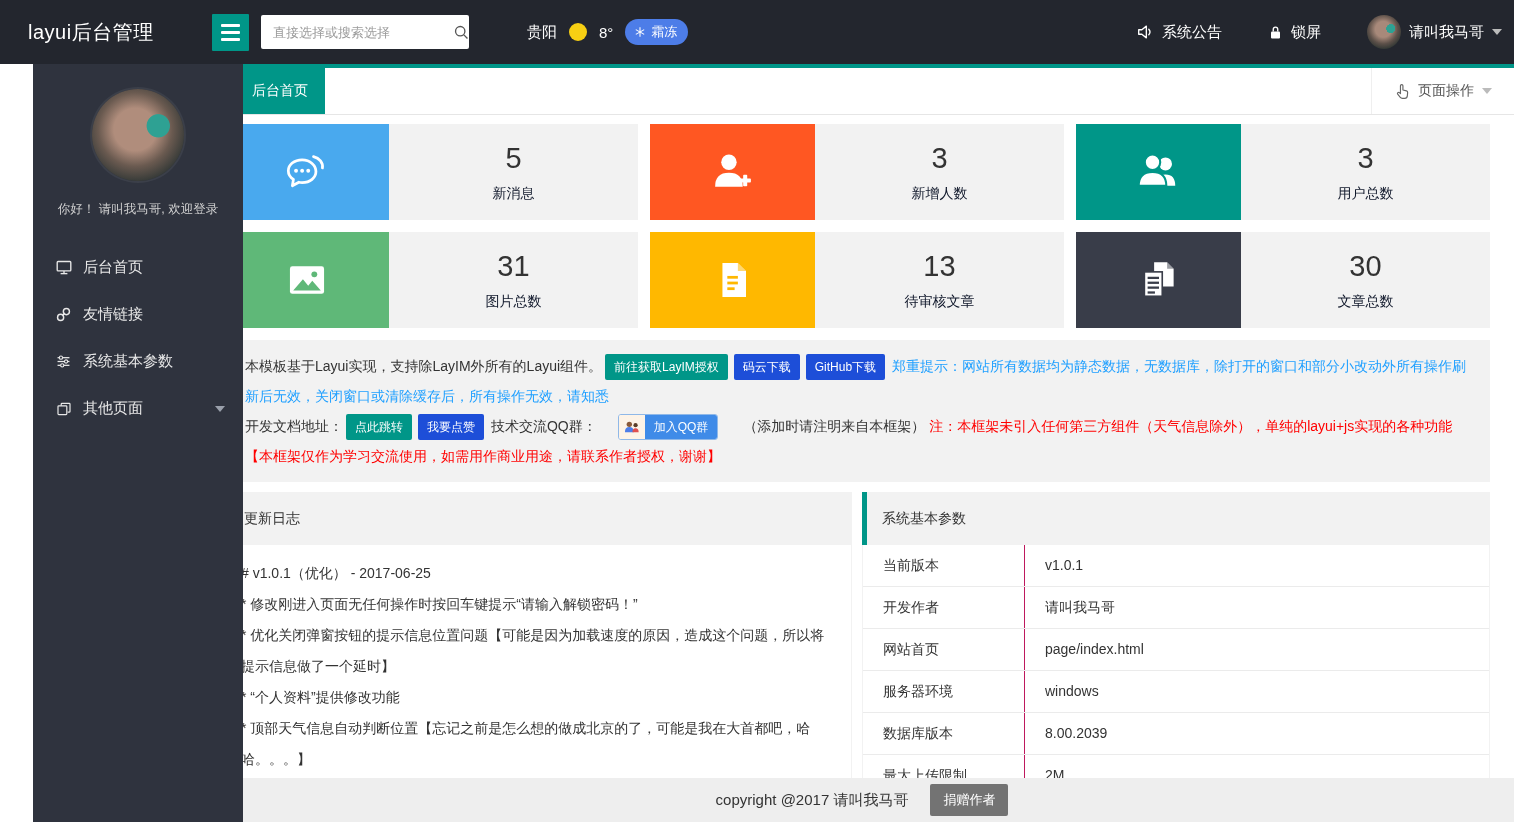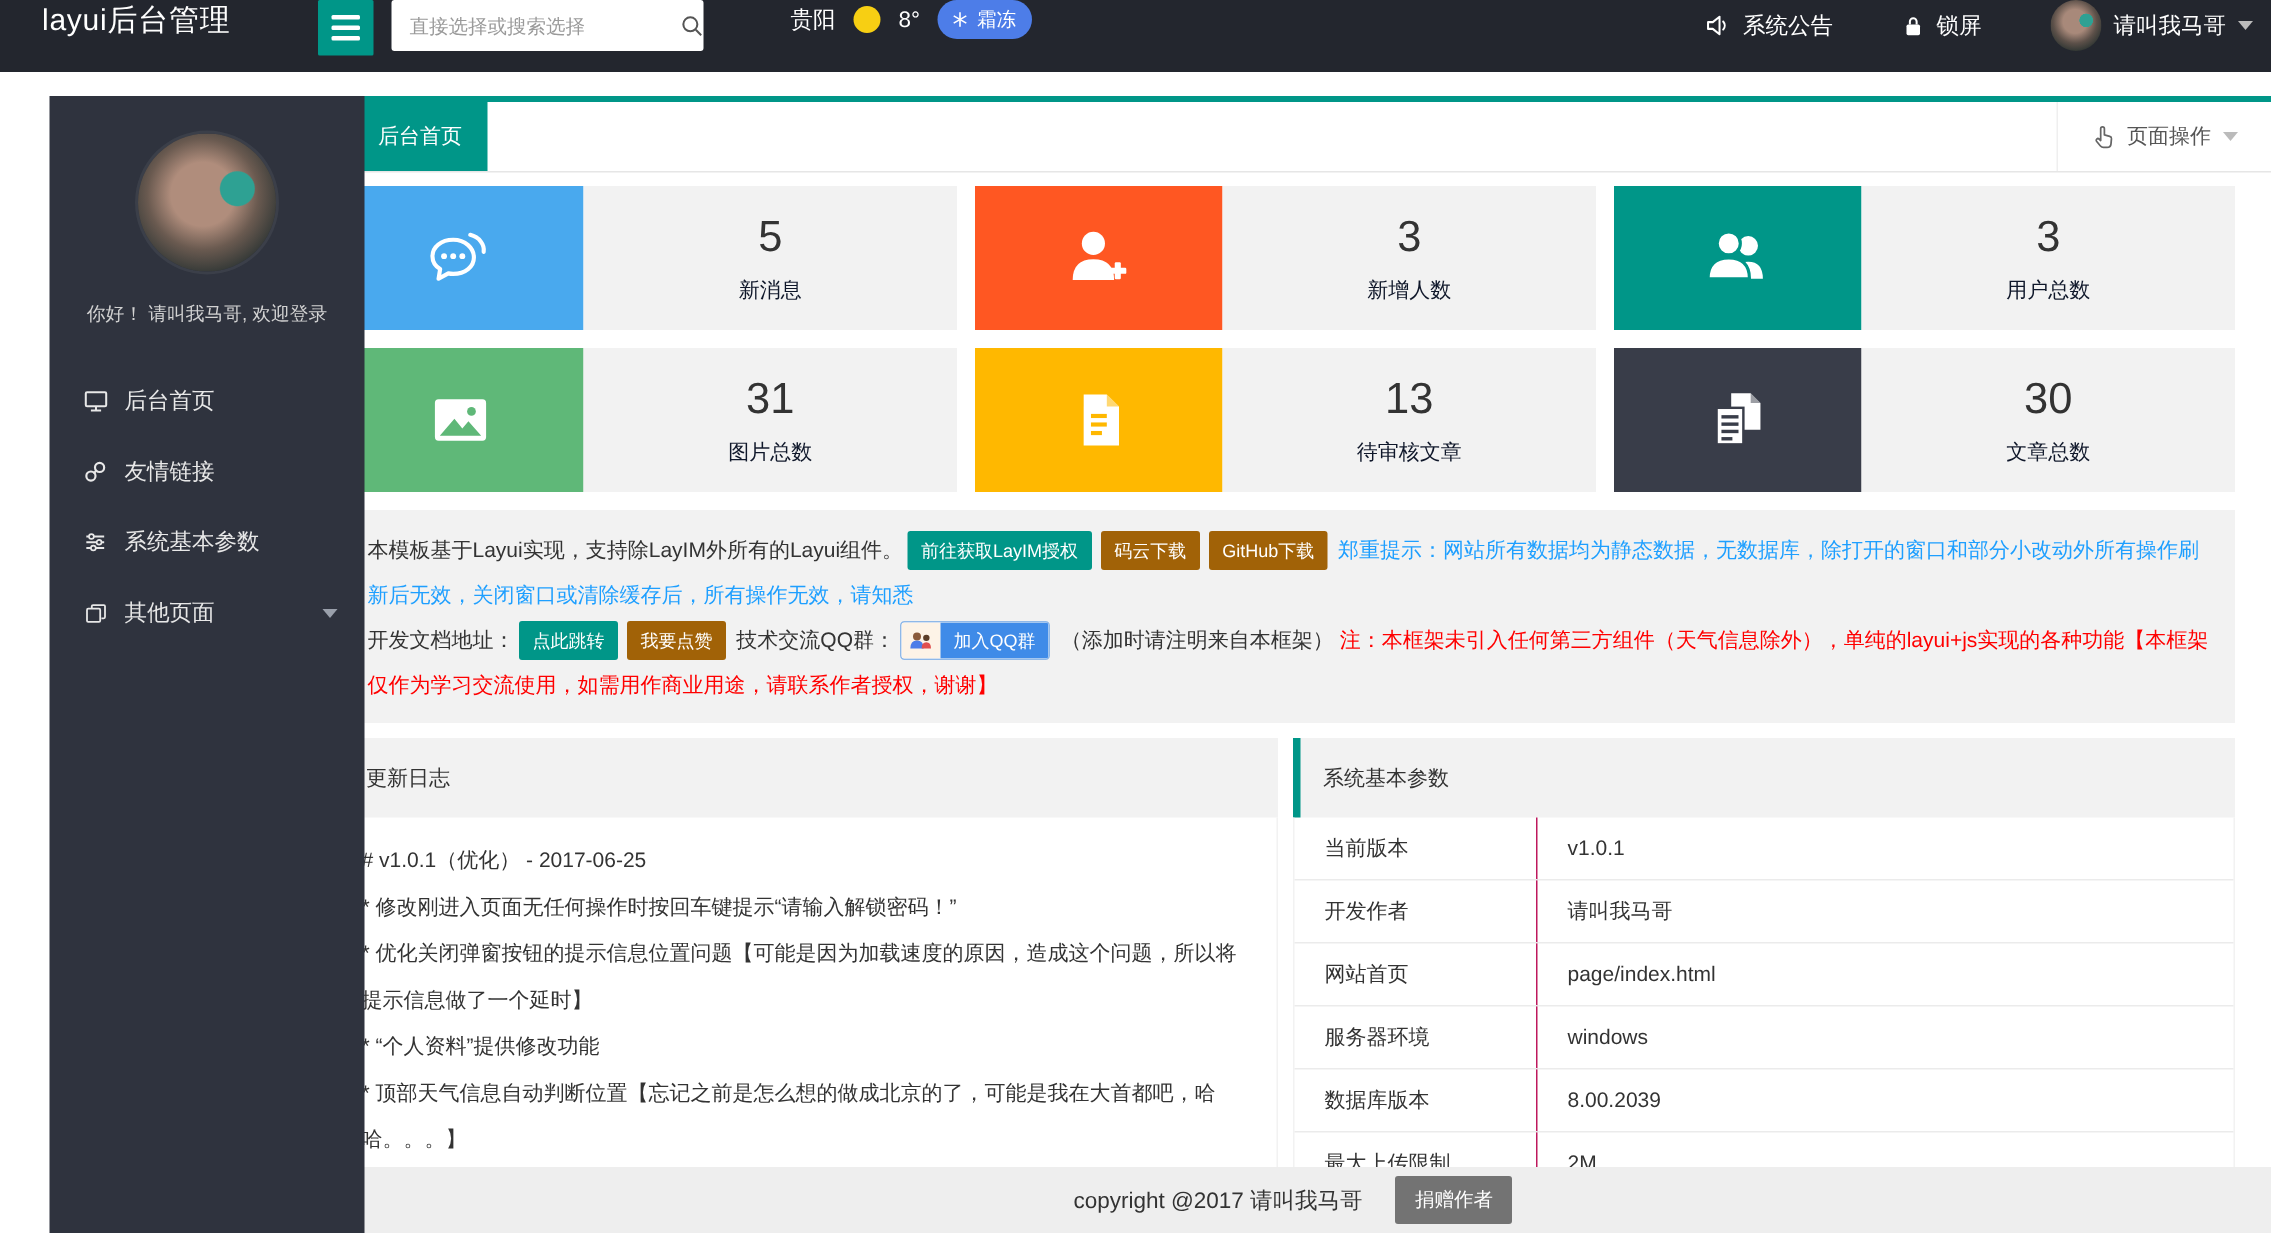--- a/index.html
+++ b/index.html
@@ -1,19 +1,19 @@
 <!DOCTYPE html>
 <html><head>
 <meta charset="utf-8">
 <style>
   html,body{margin:0;padding:0;background:#888;}
   .app{position:relative;width:1514px;height:822px;background:#fff;overflow:hidden;
        font-family:"Liberation Sans","DejaVu Sans",sans-serif;-webkit-font-smoothing:antialiased;}
   
-  .header{position:absolute;top:0;left:0;right:0;height:48px;background:#23262e;display:flex;align-items:flex-start;color:#fff;z-index:5;}
+  .header{position:absolute;top:0;left:0;right:0;height:64px;background:#23262e;display:flex;align-items:center;color:#fff;z-index:5;}
   .logo{width:210px;box-sizing:border-box;padding-left:28px;font-size:20px;letter-spacing:.5px;cursor:pointer;}
   .hamburger{width:37px;height:37px;background:#009688;border:none;margin-left:2px;display:flex;flex-direction:column;align-items:center;justify-content:center;gap:4px;cursor:pointer;border-radius:1px;}
   .hamburger i{display:block;width:19px;height:3px;background:#fff;border-radius:1px;}
   .searchbox{margin-left:12px;width:208px;height:34px;background:#fff;border-radius:2px;display:flex;align-items:center;}
   .searchbox input{flex:1;border:none;outline:none;background:transparent;padding:0 4px 0 12px;font-size:13px;color:#333;font-family:inherit;}
   .searchbox input::placeholder{color:#9a9a9a;}
   .searchbox .mag{width:30px;display:flex;justify-content:center;cursor:pointer;}
   .weather{display:flex;align-items:center;margin-left:58px;gap:12px;}
   .w-city,.w-temp{font-size:15px;}
   .sun{width:18px;height:18px;border-radius:50%;background:#f7cf13;display:inline-block;}
@@ -46,24 +46,24 @@
   .stats-grid{display:grid;grid-template-columns:repeat(3,1fr);gap:12px;}
   .stat-card{height:96px;display:flex;cursor:pointer;}
   .stat-icon{width:165px;display:flex;align-items:center;justify-content:center;}
   .stat-info{flex:1;background:#f2f2f2;display:flex;flex-direction:column;align-items:center;justify-content:center;}
   .stat-value{font-size:29px;color:#333;}
   .stat-label{font-size:14px;color:#0f172a;margin-top:10px;}
   
   .notice{margin-top:12px;background:#f2f2f2;border-left:5px solid #009688;padding:11px 16px;font-size:14px;line-height:30px;color:#333;}
   .btn{display:inline-block;padding:0 9px;height:26px;line-height:26px;border-radius:2px;color:#fff;font-size:12px;border:none;margin:0 3px;vertical-align:middle;cursor:pointer;font-family:inherit;}
   .btn-teal{background:#009688;}
-  .btn-orange{background:#a16207;}
+  .btn-orange{background:#1d4ed8;}
   .text-blue{color:#1e9fff;}
   .text-red{color:#f00;}
-  .qq-btn{display:inline-flex;align-items:flex-start;height:24px;border:1px solid #8fb8e8;border-radius:3px;overflow:hidden;vertical-align:middle;margin:0 3px;background:#fff;cursor:pointer;}
+  .qq-btn{display:inline-flex;align-items:flex-start;height:24px;border:1px solid #8fb8e8;border-radius:3px;overflow:hidden;vertical-align:middle;margin:0 21px;background:#fff;cursor:pointer;}
   .qq-img{width:26px;height:24px;background:#fdf3e7;display:flex;align-items:center;justify-content:center;}
   .qq-label{background:#3f8be8;color:#fff;font-size:12px;padding:0 9px;height:24px;line-height:24px;}
   
   .panels{display:flex;gap:10px;margin-top:10px;}
   .panel{flex:1;background:#fff;min-width:0;}
   .panel-header{height:53px;line-height:53px;background:#f2f2f2;border-left:5px solid #009688;padding-left:15px;font-size:14px;color:#333;}
   .panel-body{border:1px solid #f2f2f2;border-top:none;padding:13px 16px;font-size:14px;line-height:31px;color:#333;}
   .panel-body.nopad{padding:0;}
   .log-entry{margin:0;}
   table.params{width:100%;border-collapse:collapse;}

